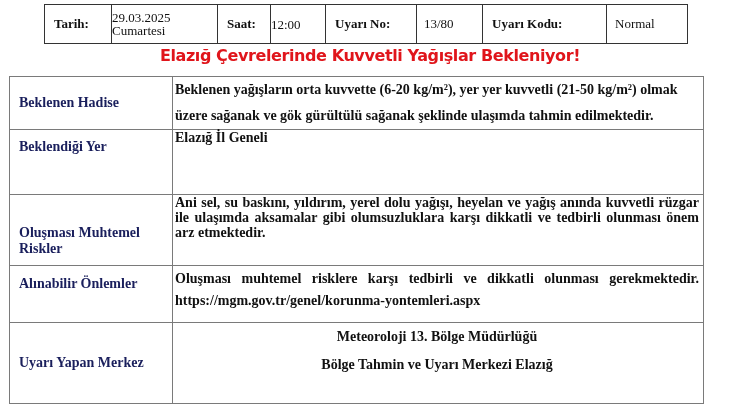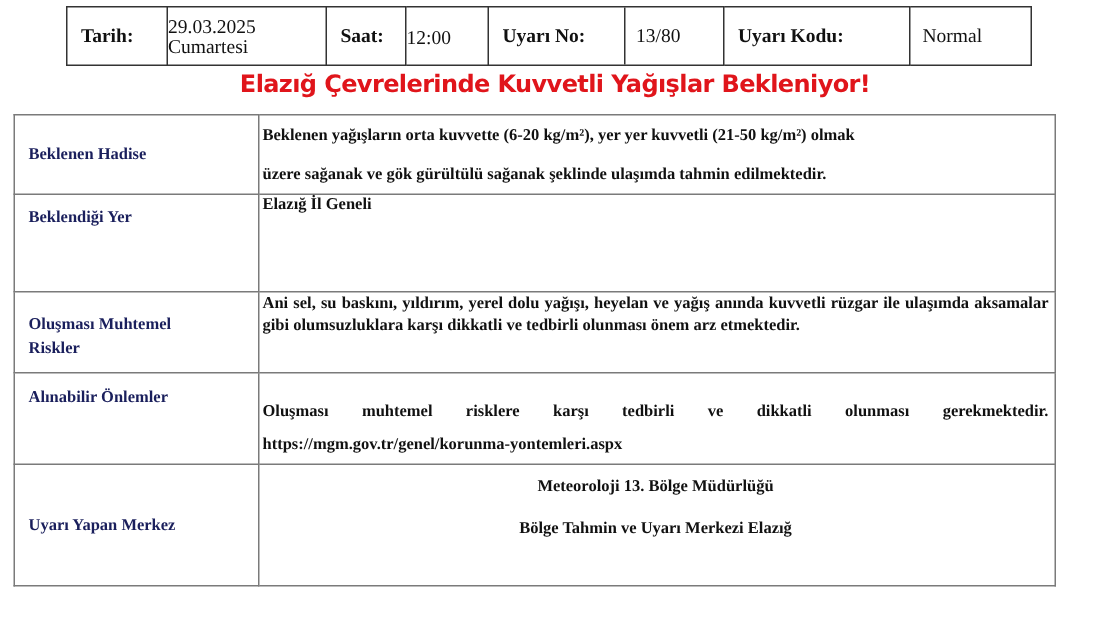--- a/index.html
+++ b/index.html
@@ -58,21 +58,21 @@
       position: absolute;
       left: 9px;
       top: 76px;
       width: 694px;
       border-collapse: collapse;
       table-layout: fixed;
     }
     .main-table td {
       border: 1.5px solid #7a7a7a;
       padding: 0;
-      font-size: 11px;
+      font-size: 14px;
       vertical-align: top;
       margin-top: 25px;
     }
     .main-table td.label {
       width: 162px;
       color: #1a1f5c;
       font-weight: bold;
       padding-left: 9px;
       vertical-align: middle;
     }
@@ -98,21 +98,21 @@
     }
     .center-block {
       text-align: center;
       font-size: 14px;
       line-height: 28px;
       padding-top: 16px;
     }
     .label-multi {
       line-height: 16px;
     }
-    .r5 td.label { padding-top: 4px; }
+    .r5 td.label { padding-top: 21px; }
   </style>
 </head>
 <body>
 
 <table class="top-table">
   <colgroup>
     <col style="width:67px">
     <col style="width:106px">
     <col style="width:53px">
     <col style="width:55px">
@@ -162,21 +162,21 @@
   </tr>
   <tr class="r5">
     <td class="label label-multi">
       <div>Oluşması Muhtemel</div>
       <div>Riskler</div>
     </td>
     <td class="value justify">Ani sel, su baskını, yıldırım, yerel dolu yağışı, heyelan ve yağış anında kuvvetli rüzgar ile ulaşımda aksamalar gibi olumsuzluklara karşı dikkatli ve tedbirli olunması önem arz etmektedir.</td>
   </tr>
   <tr class="r6">
     <td class="label" style="vertical-align:top;padding-top:10px;">Alınabilir Önlemler</td>
-    <td class="value line-loose" style="padding-top:14px;line-height:22px;">
+    <td class="value line-loose" style="padding-top:2px;line-height:22px;">
       <div style="text-align:justify;text-align-last:justify;">Oluşması muhtemel risklere karşı tedbirli ve dikkatli olunması gerekmektedir.</div>
       <div>https://mgm.gov.tr/genel/korunma-yontemleri.aspx</div>
     </td>
   </tr>
   <tr class="r7">
     <td class="label">Uyarı Yapan Merkez</td>
     <td class="value center-block">
       <div>Meteoroloji 13. Bölge Müdürlüğü</div>
       <div>Bölge Tahmin ve Uyarı Merkezi Elazığ</div>
     </td>

